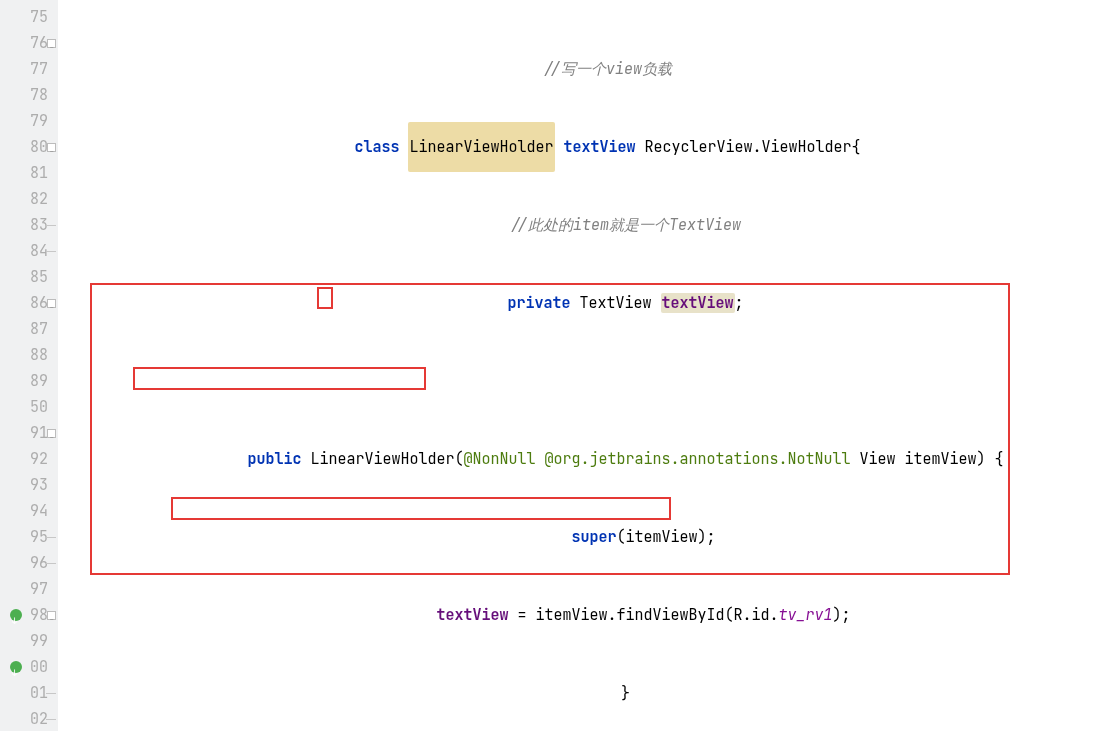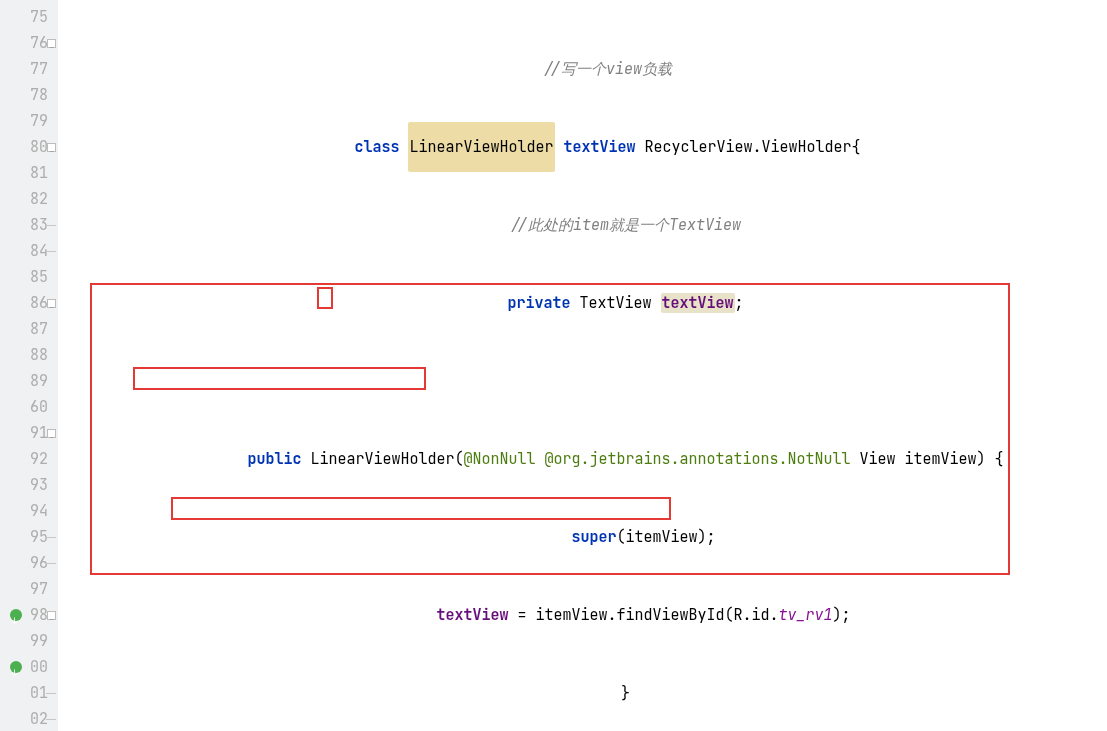--- a/index.html
+++ b/index.html
@@ -84,21 +84,21 @@
         <span class="fold-line"></span>
       </span></div>
   <div class="gline">84<span class="gmark">
         <span class="fold-line"></span>
       </span></div>
   <div class="gline">85</div>
   <div class="gline">86<span class="gmark"><span class="fold-caret"></span></span></div>
   <div class="gline">87</div>
   <div class="gline">88</div>
   <div class="gline">89</div>
-  <div class="gline">60</div>
+  <div class="gline">50</div>
   <div class="gline">91<span class="gmark"><span class="fold-caret"></span></span></div>
   <div class="gline">92</div>
   <div class="gline">93</div>
   <div class="gline">94</div>
   <div class="gline">95<span class="gmark">
         <span class="fold-line"></span>
       </span></div>
   <div class="gline">96<span class="gmark">
         <span class="fold-line"></span>
       </span></div>

